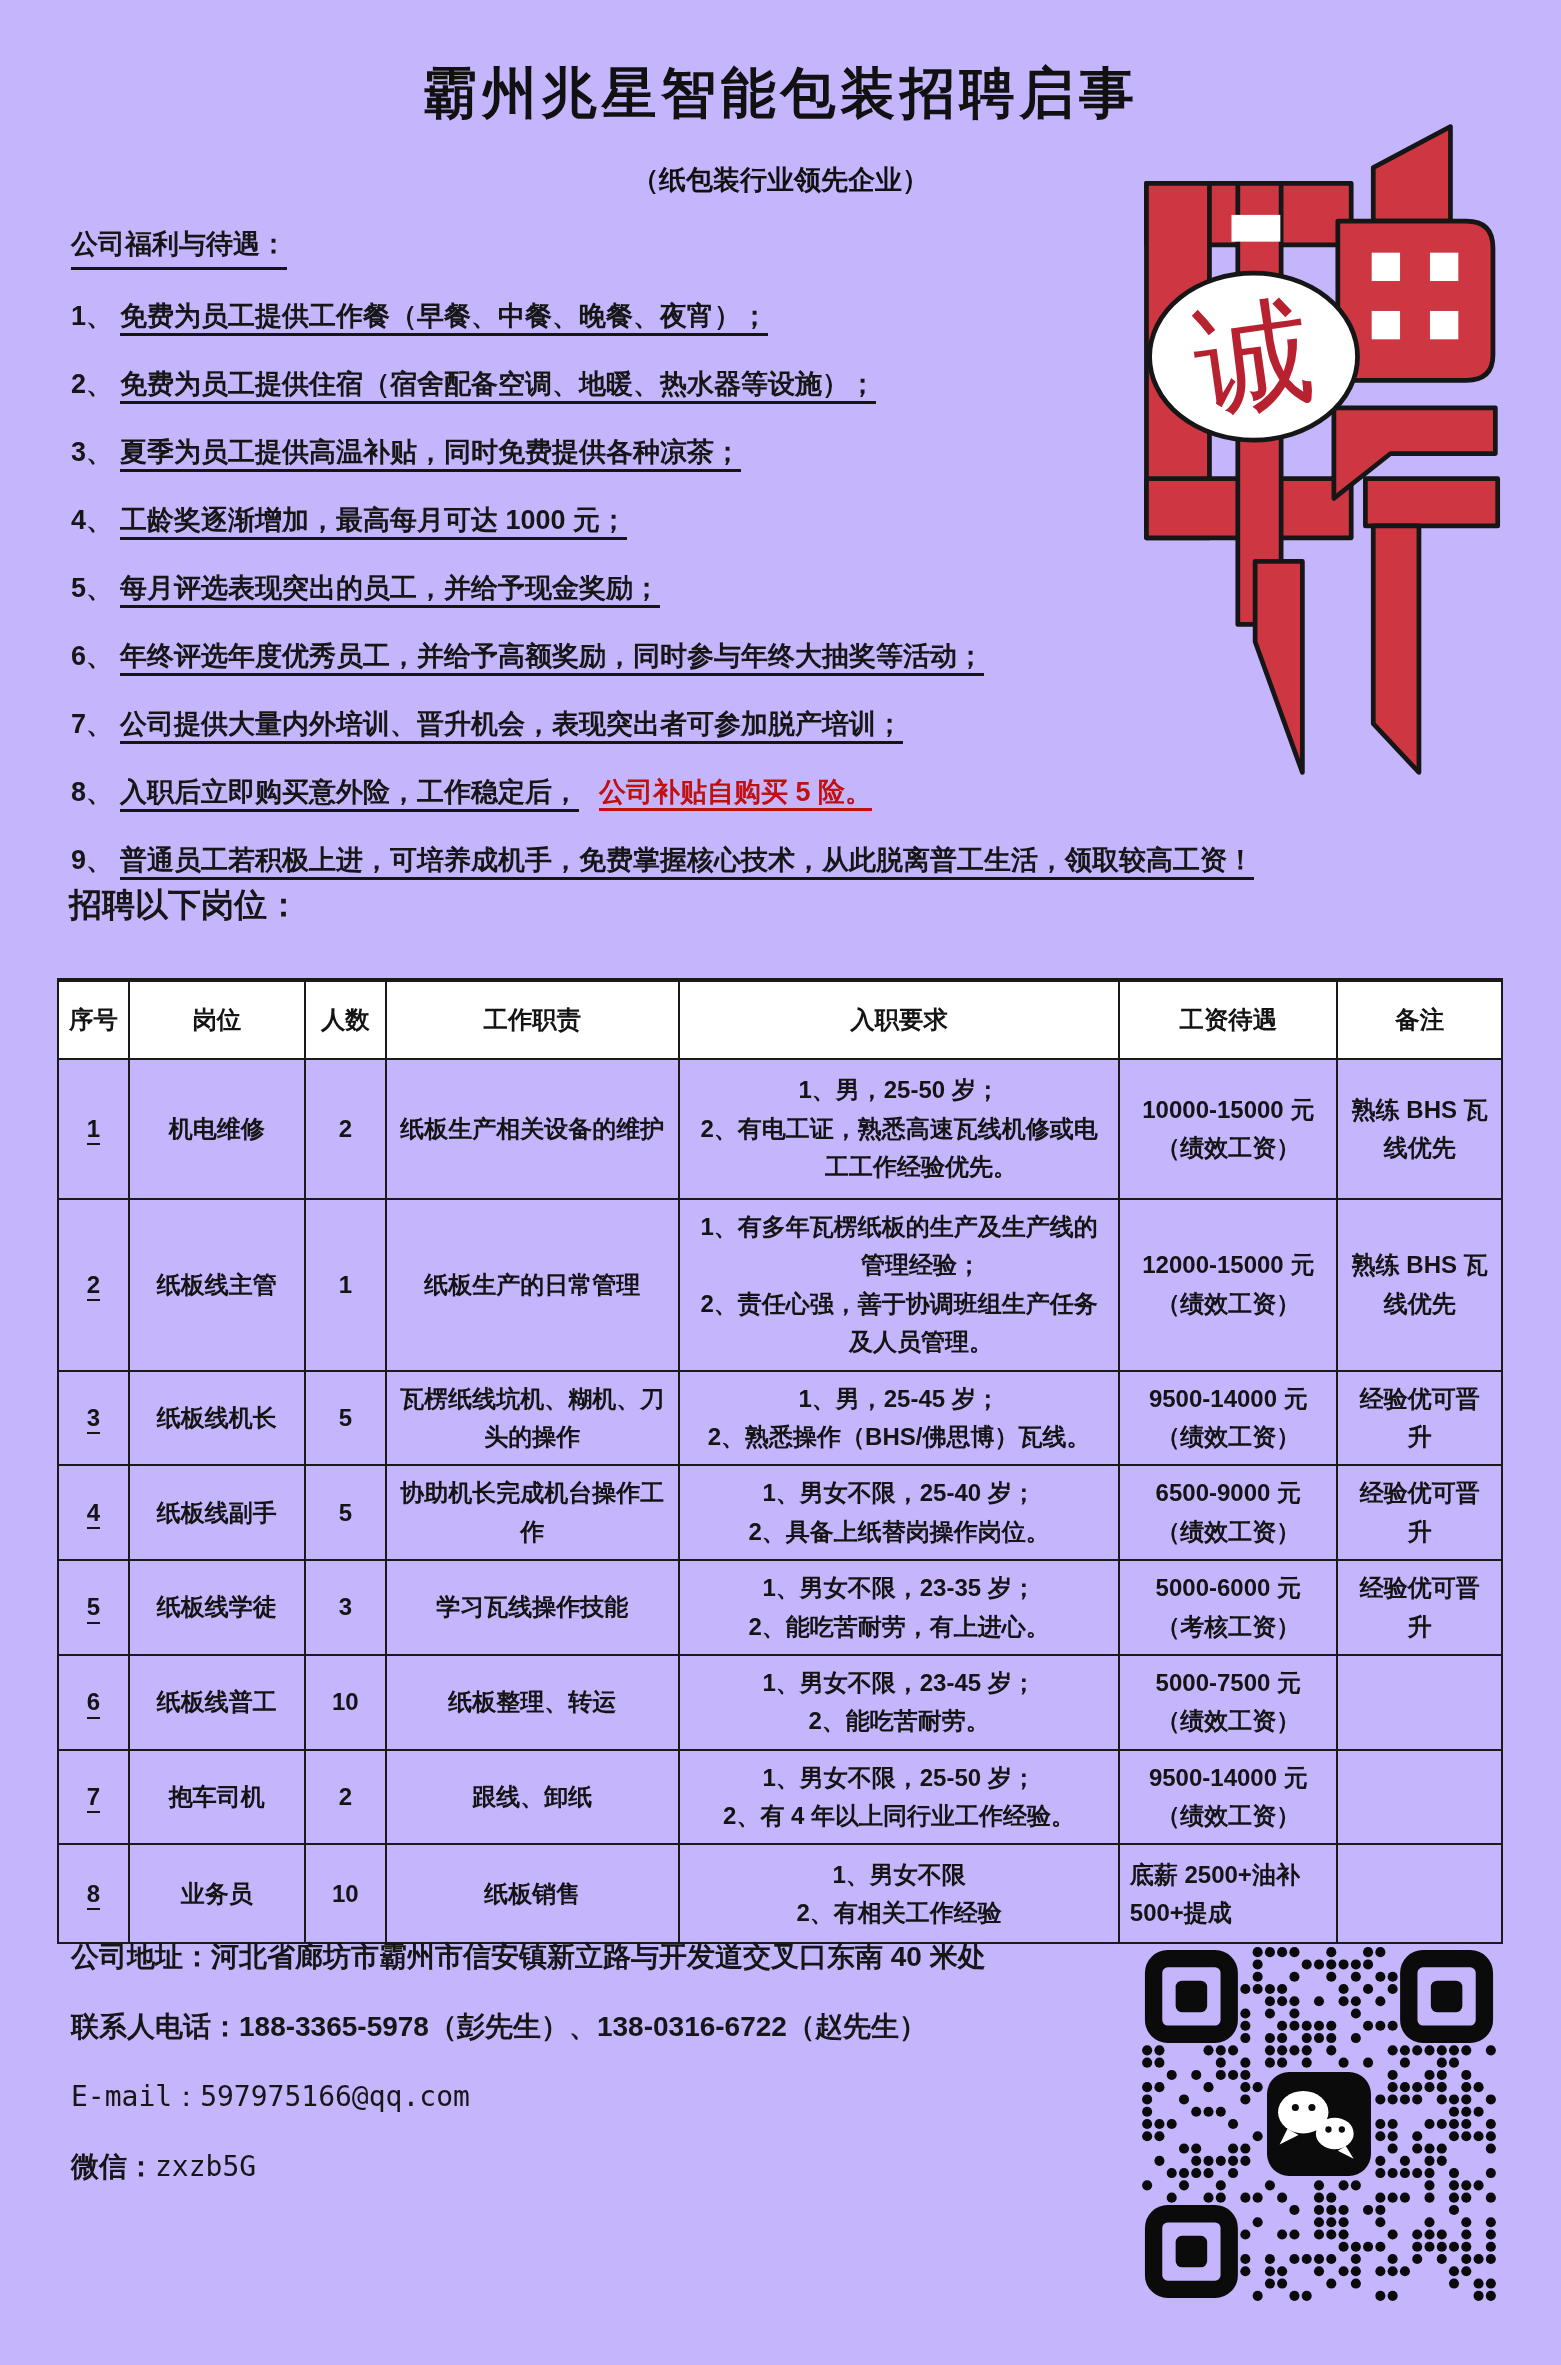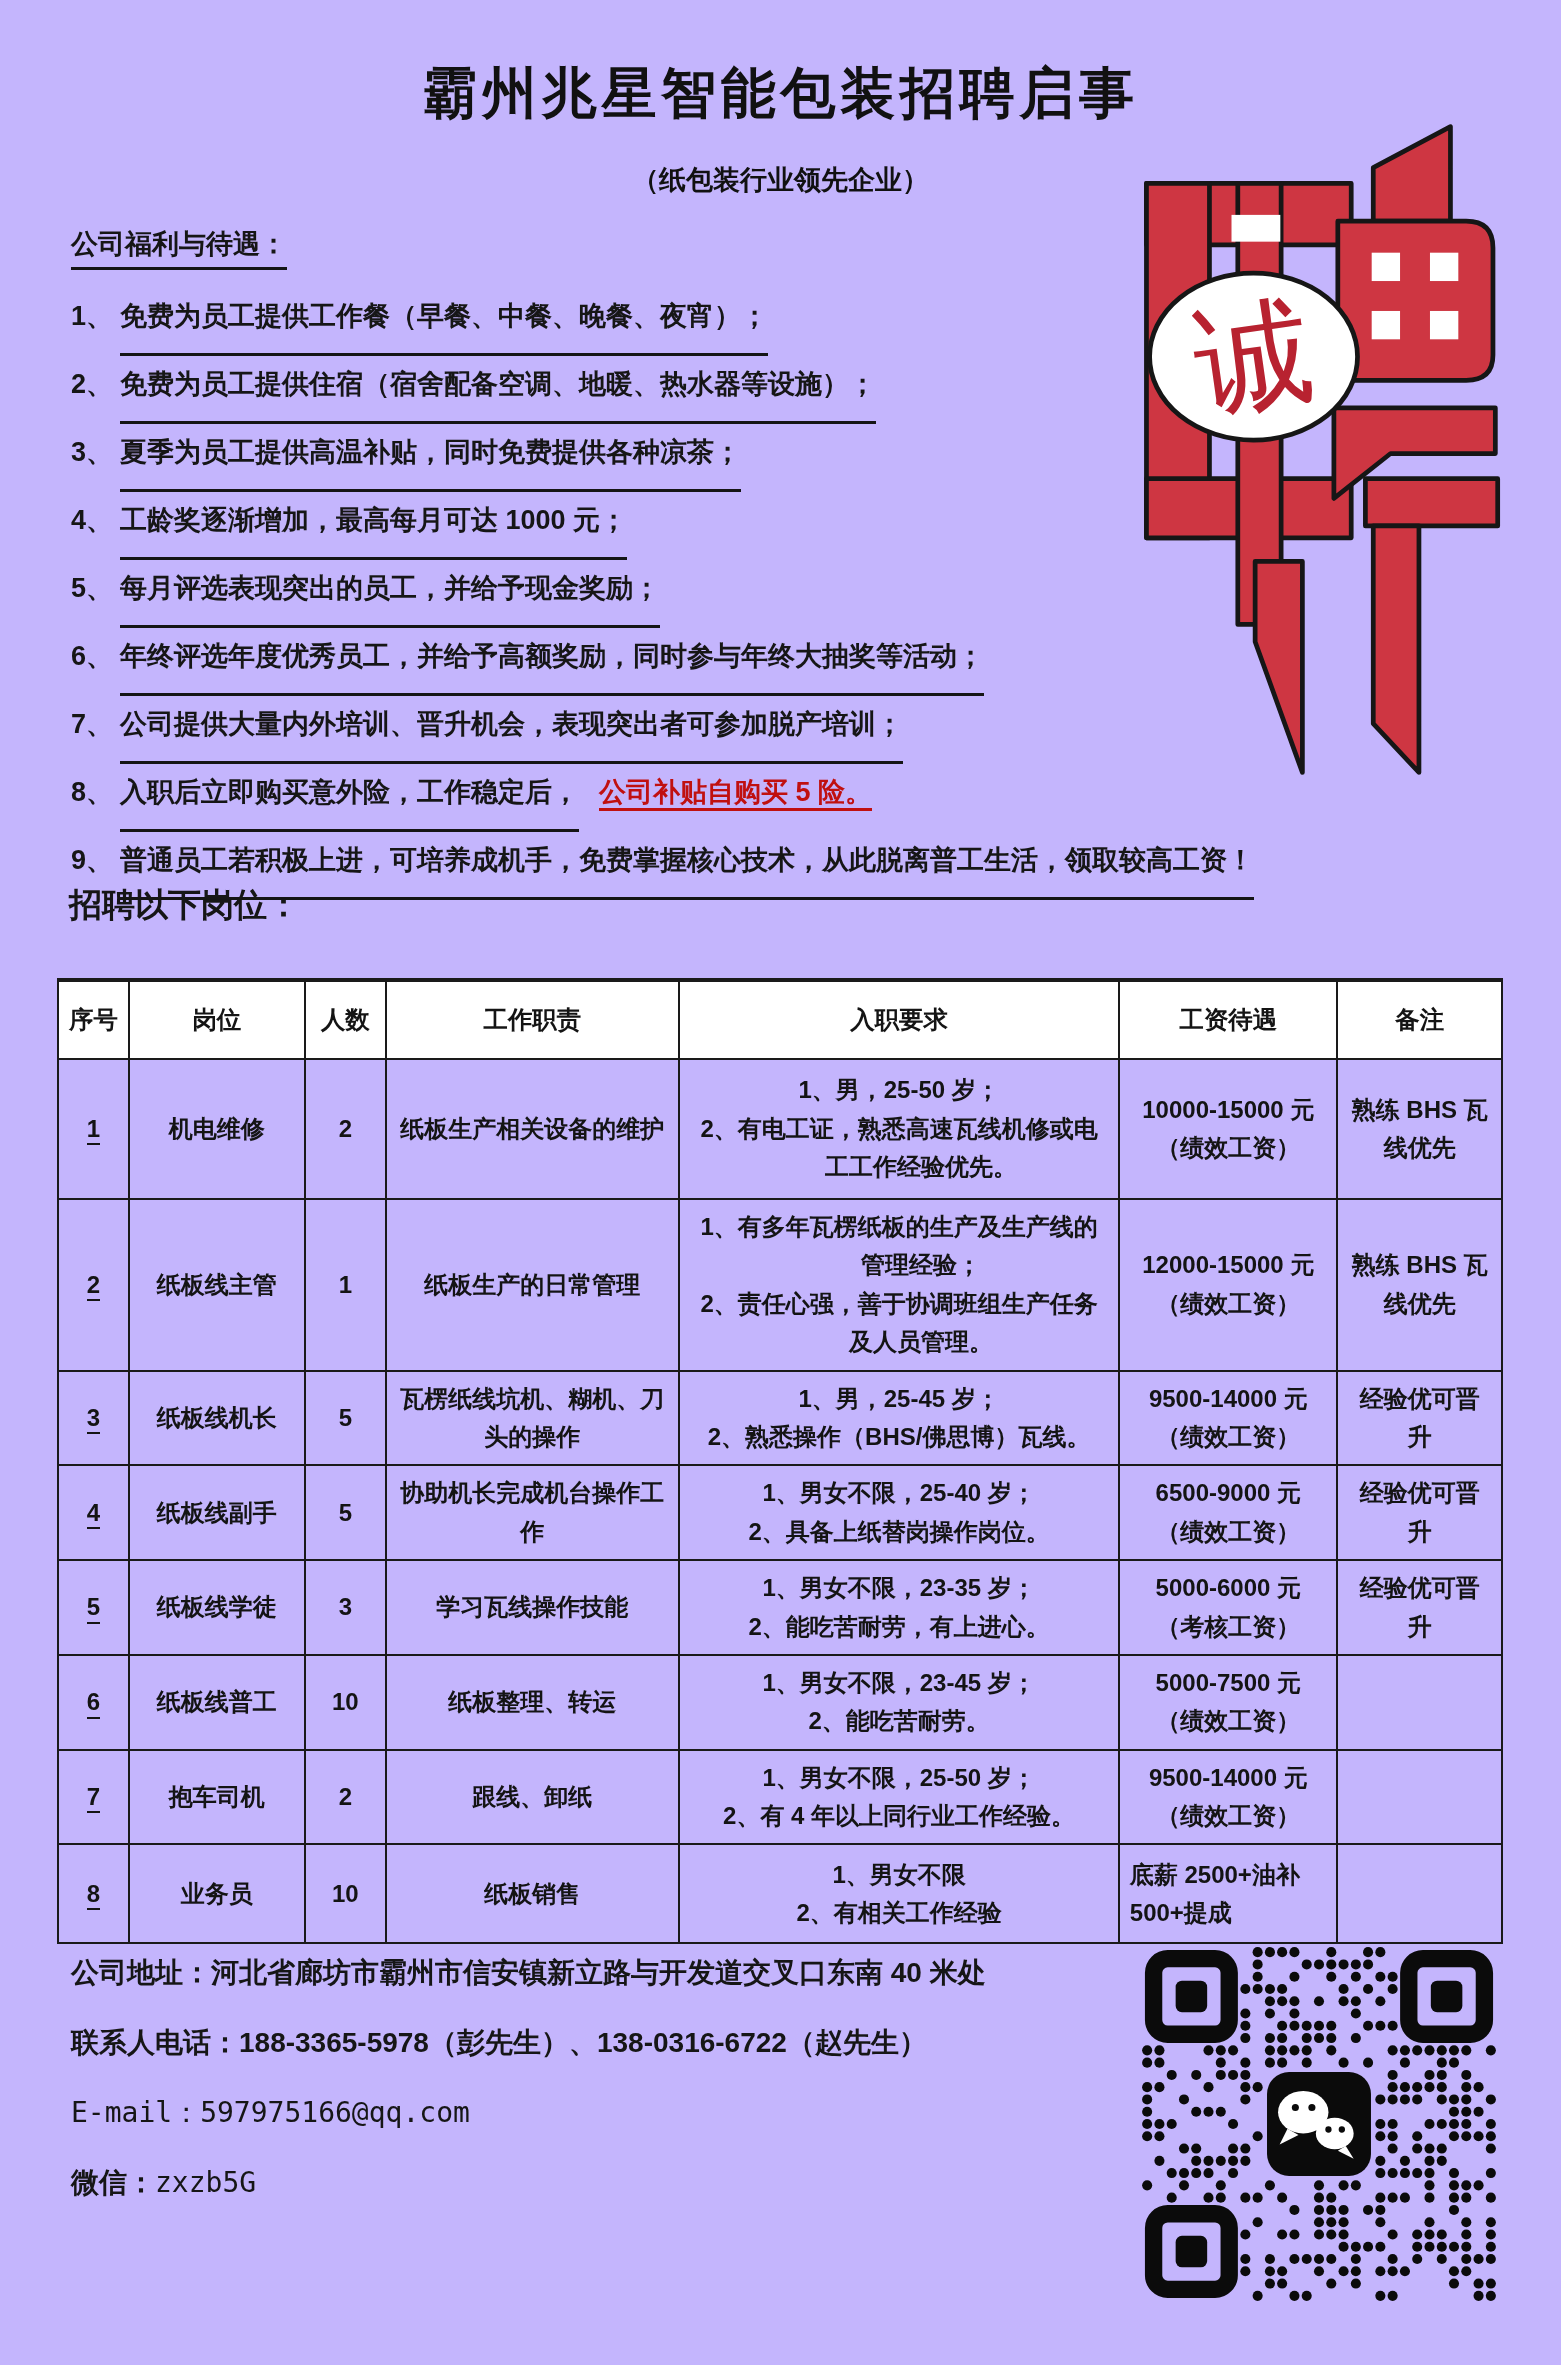--- a/index.html
+++ b/index.html
@@ -9,41 +9,41 @@
 
   .doc-title { position:absolute; top:57px; left:0; width:1561px; text-align:center;
     font-size:55px; font-weight:700; letter-spacing:4.7px; color:#111; }
   .doc-subtitle { position:absolute; top:162px; left:0; width:1561px; text-align:center;
     font-size:27px; font-weight:600; color:#111; }
 
   .benefits { position:absolute; top:226px; left:71px; width:1230px; font-size:27px; font-weight:600; }
   .benefits-heading { display:inline-block; border-bottom:3.2px solid #151515; padding-bottom:4.7px; margin-bottom:28px; }
   .benefit { margin-bottom:32px; height:36px; white-space:nowrap; }
   .benefit .num { display:inline-block; width:49px; }
-  .benefit .btext { border-bottom:3.2px solid #151515; padding-bottom:22px; }
+  .benefit .btext { border-bottom:3.2px solid #151515; padding-bottom:2px; }
   .benefit .red { color:#c01010; border-bottom:3.2px solid #c01010; padding-bottom:1px;margin-left:20px; }
 
   .positions-heading { position:absolute; top:883px; left:69px; font-size:33px; font-weight:600; }
 
   table.jobs { position:absolute; top:978px; left:57px; width:1446px;
     border-collapse:collapse; table-layout:fixed; font-size:24px; font-weight:600; color:#141414; }
   table.jobs, table.jobs th, table.jobs td { border:2.4px solid #1a1a1a; }
   table.jobs { border-top:4.7px solid #1a1a1a; }
   table.jobs th { font-weight:600; text-align:center; height:79px; font-size:24.4px; background:#fff; }
   table.jobs td { padding:8px 9.5px; vertical-align:middle; text-align:center; line-height:1.6; }
   td.c-duty, td.c-req { text-align:left; }
   td.c-req .req-line { padding-left:44px; text-indent:-44px; }
   td.c-salary.left-align { text-align:left; }
   .u { border-bottom:2.4px solid #151515; padding-bottom:1.6px; }
   tr.r1 td { height:140px; } tr.r2 td { height:164px; } tr.r3 td { height:93px; }
   tr.r4 td { height:93px; } tr.r5 td { height:93px; } tr.r6 td { height:88px; }
   tr.r7 td { height:93px; } tr.r8 td { height:99px; }
 
   .footer { position:absolute; top:1938px; left:71px; width:1057px; font-size:28px; font-weight:600; }
-  .footer .fline { margin-bottom:29px; height:41px;margin-top:16px; }
+  .footer .fline { margin-bottom:29px; height:41px; }
   .footer .mono { font-family:"DejaVu Sans Mono","Liberation Mono",monospace; font-weight:500; }
 
   .logo-box { position:absolute; top:120px; left:1137px; width:367px; height:656px; }
   .qr-box { position:absolute; top:1946px; left:1141px; width:356px; height:356px; }
 </style>
 </head>
 <body>
 
 <div class="page">
 

